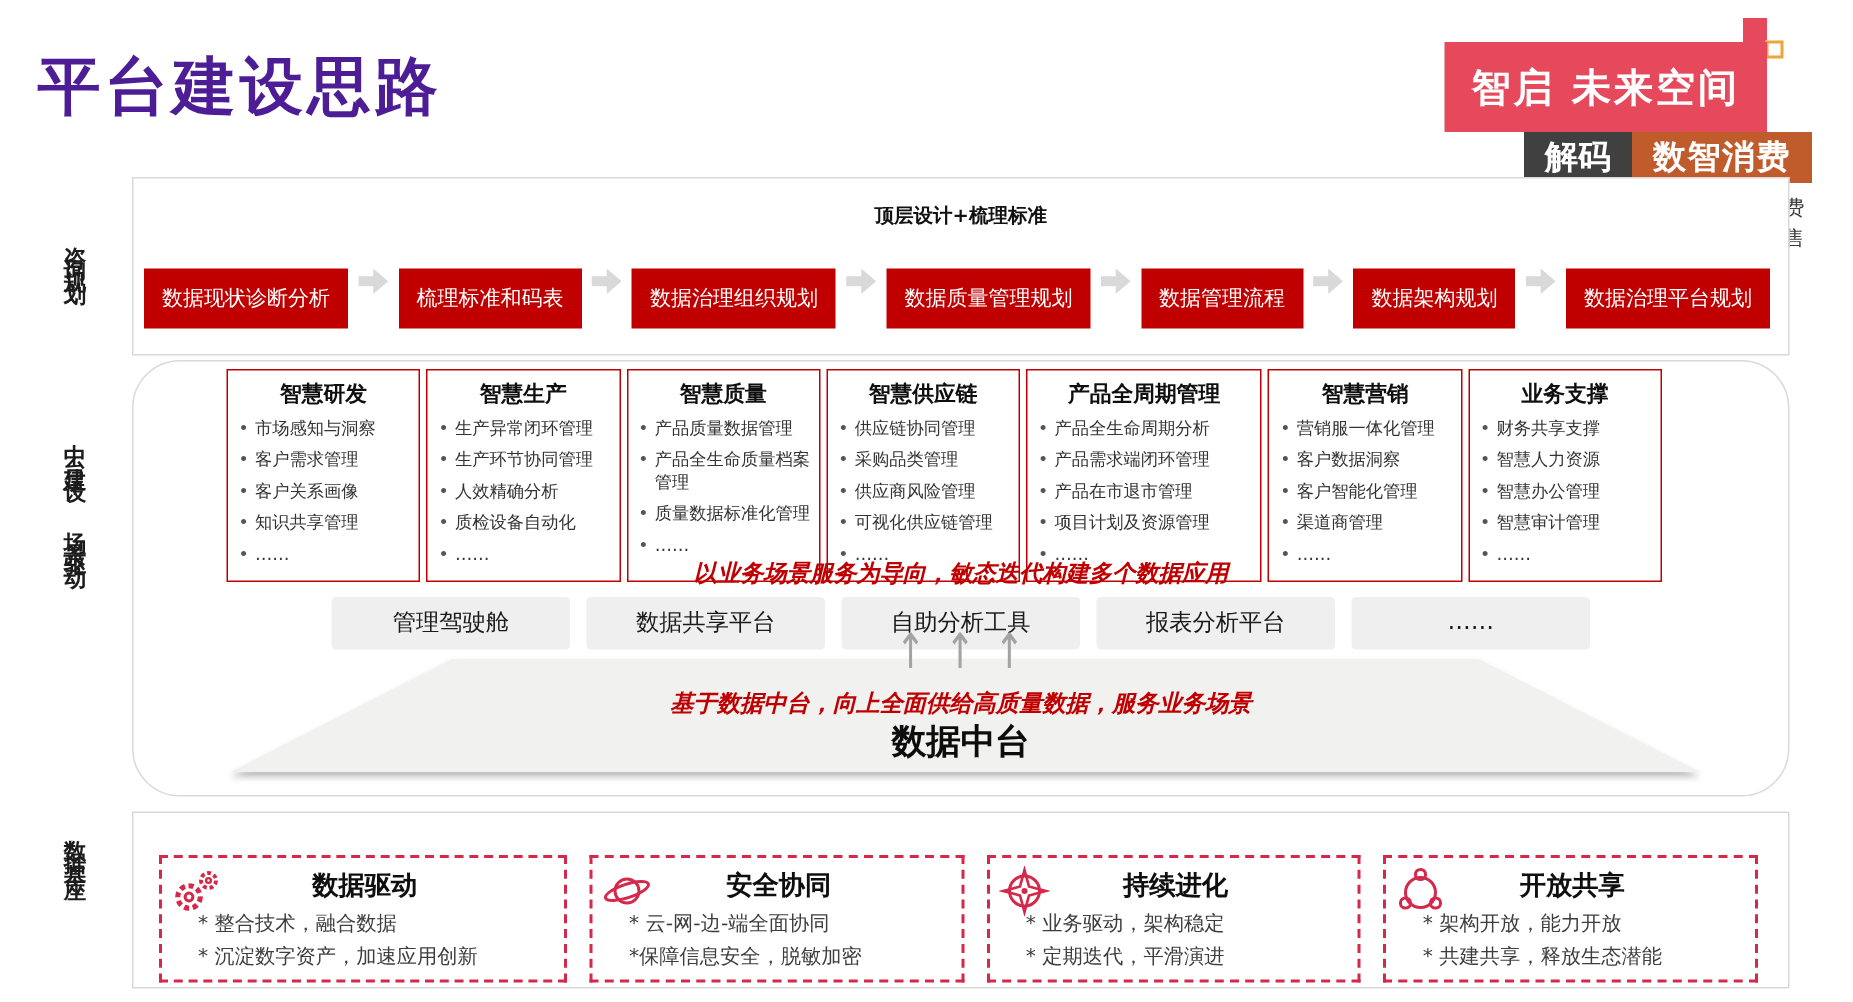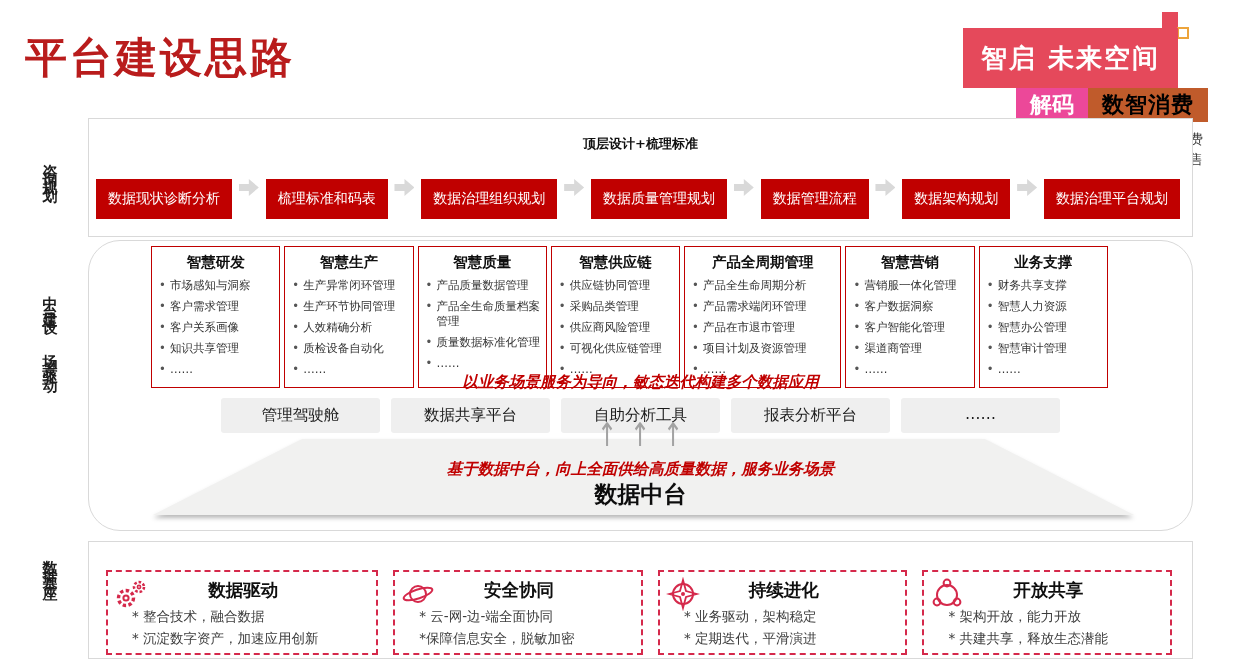--- a/index.html
+++ b/index.html
@@ -1,32 +1,32 @@
 <!DOCTYPE html>
 <html><head>
 <meta charset="utf-8">
 <style>
   html,body{margin:0;padding:0;background:#fff;}
   .slide{position:relative;width:1235px;height:668px;background:#fff;overflow:hidden;
          font-family:"DejaVu Sans","Liberation Sans",sans-serif;color:#111;}
 
   
   .page-title{position:absolute;left:25px;top:30px;font-size:42px;font-weight:700;
-              letter-spacing:3px;color:#b91c1c;}
+              letter-spacing:3px;color:#4c1d95;}
 
   
   .sq-red{position:absolute;left:1162px;top:12px;width:16px;height:16px;background:#e5495b;}
   .sq-orange{position:absolute;left:1177px;top:27px;width:8px;height:8px;border:2px solid #eda43b;background:#fff;}
   .banner-red{position:absolute;left:963px;top:28px;width:215px;height:60px;background:#e5495b;
               color:#fff;font-size:26px;font-weight:700;display:flex;align-items:center;
               justify-content:center;letter-spacing:2px;}
   .banner-row2{position:absolute;left:1016px;top:88px;height:34px;display:flex;}
-  .banner-dark{width:72px;background:#ec4899;color:#fff;font-size:22px;font-weight:700;
+  .banner-dark{width:72px;background:#404040;color:#fff;font-size:22px;font-weight:700;
                display:flex;align-items:center;justify-content:center;}
-  .banner-orange{width:120px;background:#c05b2b;color:#000000;font-size:22px;font-weight:700;
+  .banner-orange{width:120px;background:#c05b2b;color:#ffffff;font-size:22px;font-weight:700;
                display:flex;align-items:center;justify-content:center;letter-spacing:1px;}
   .slogans{position:absolute;left:1014px;top:129px;width:200px;color:#3d3d3d;}
   .slogans div{font-size:14px;line-height:20px;letter-spacing:11px;white-space:nowrap;}
 
   
   .vlabel{position:absolute;left:40px;writing-mode:vertical-rl;text-orientation:upright;
           font-size:15px;font-weight:700;letter-spacing:8px;color:#1c1c1c;}
   .vlabel.v1{top:152px;}
   .vlabel.v2{top:284px;}
   .vlabel.v3{top:548px;}

